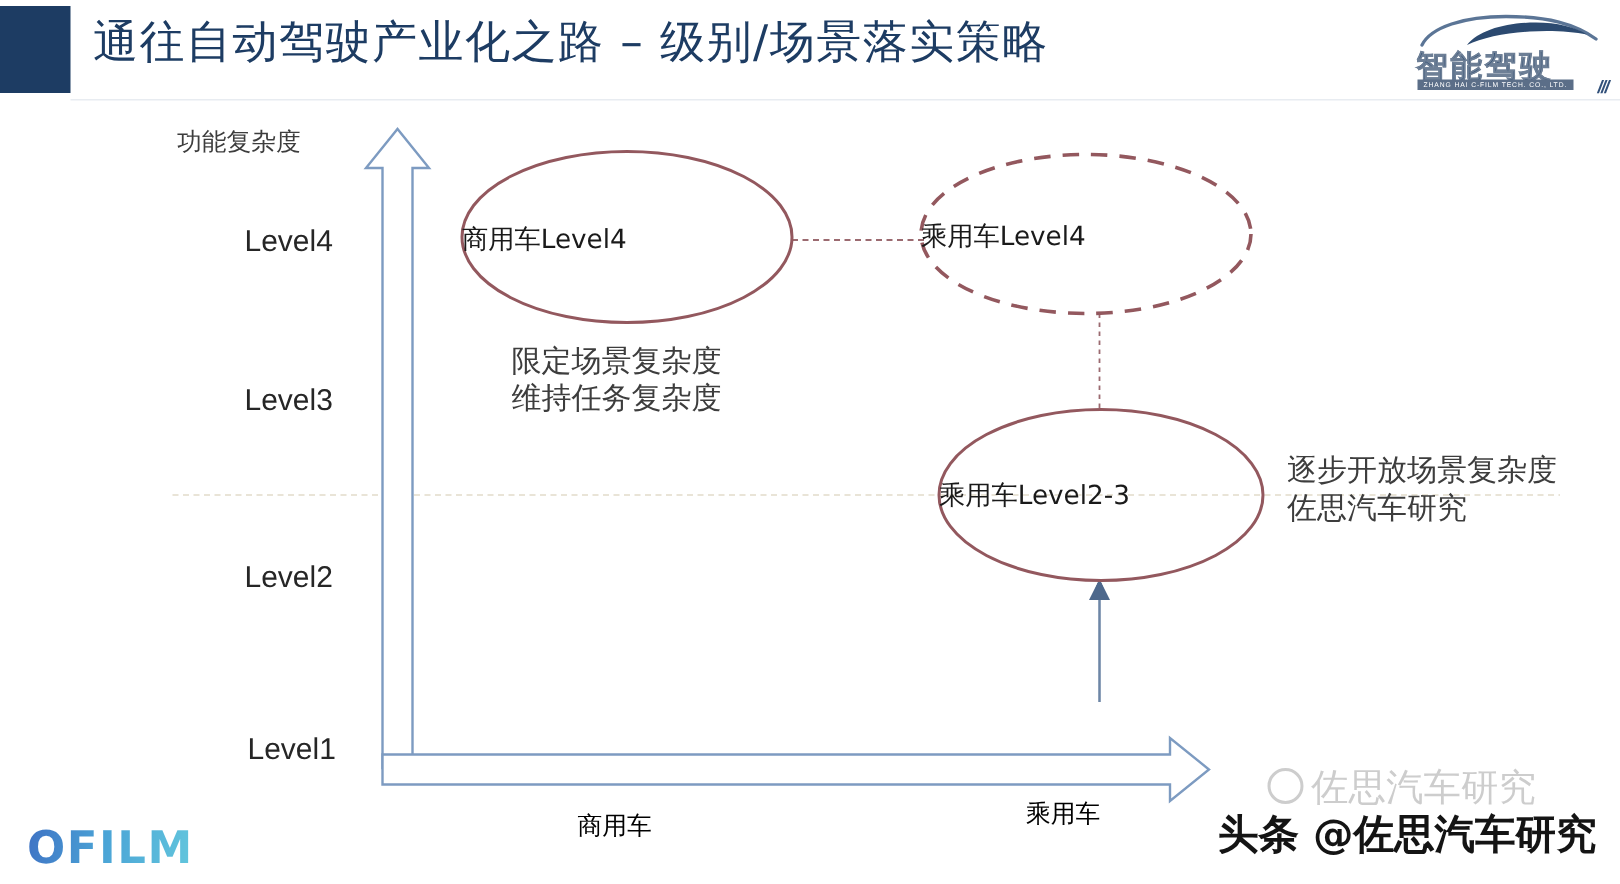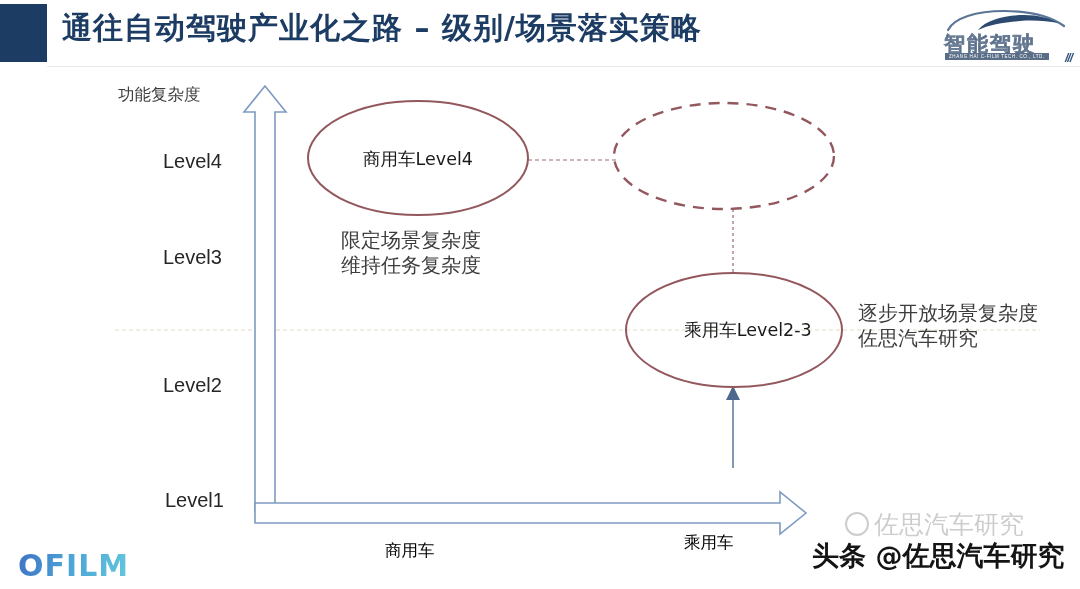--- a/index.html
+++ b/index.html
@@ -25,21 +25,21 @@
     top: 4px;
     width: 47px;
     height: 58px;
     background: #1d3c63;
   }
   #header-title {
     position: absolute;
     left: 62px;
     top: 8px;
     font-size: 30px;
-    font-weight: bold;
+    font-weight: normal;
     color: #1d3c63;
     letter-spacing: 1px;
     white-space: nowrap;
     font-family: "DejaVu Sans", "Liberation Sans", sans-serif;
   }
   #header-rule {
     position: absolute;
     left: 47px;
     top: 66px;
     width: 1033px;
@@ -116,21 +116,21 @@
     white-space: nowrap;
     font-family: "DejaVu Sans", "Liberation Sans", sans-serif;
   }
 
   
   .ellipse-text {
     position: absolute;
     font-size: 17.5px;
     color: #1a1a1a;
     white-space: nowrap;
-    text-align: center;
+    text-align: left;
     font-family: "DejaVu Sans", "Liberation Sans", sans-serif;
   }
   .note-text {
     position: absolute;
     font-size: 20px;
     color: #3d3d3d;
     line-height: 25px;
     white-space: nowrap;
     font-family: "DejaVu Sans", "Liberation Sans", sans-serif;
   }
@@ -234,28 +234,29 @@
     <ellipse cx="418" cy="158" rx="110" ry="57" fill="none" stroke="#93585e" stroke-width="2"></ellipse>
 
     <ellipse cx="724" cy="156" rx="110" ry="53" fill="none" stroke="#93585e" stroke-width="2.4" stroke-dasharray="11 8"></ellipse>
 
     <ellipse cx="734" cy="330" rx="108" ry="57" fill="none" stroke="#93585e" stroke-width="2"></ellipse>
   </svg>
 
   <div class="axis-label" id="y-axis-title">功能复杂度</div>
 
   <div class="level-label" style="left:163px; top:150px;">Level4</div>
-  <div class="level-label" style="left:163px; top:246px;">Level3</div>
+  <div class="level-label" style="left:163px; top:256px;">Level3</div>
   <div class="level-label" style="left:163px; top:374px;">Level2</div>
   <div class="level-label" style="left:165px; top:489px;">Level1</div>
 
   <div class="x-cat-label" style="left:385px; top:540px;">商用车</div>
   <div class="x-cat-label" style="left:684px; top:532px;">乘用车</div>
 
   <div class="ellipse-text" style="left:308px; top:147px; width:220px;">商用车Level4</div>
+  <div class="ellipse-text" style="left:614px; top:145px; width:220px;">乘用车Level4</div>
   <div class="ellipse-text" style="left:626px; top:318px; width:244px;">乘用车Level2-3</div>
 
   <div class="note-text" style="left:341px; top:228px;">
     <div>限定场景复杂度</div>
     <div>维持任务复杂度</div>
   </div>
 
   <div class="note-text" style="left:858px; top:301px;">
     <div>逐步开放场景复杂度</div>
     <div>佐思汽车研究</div>

